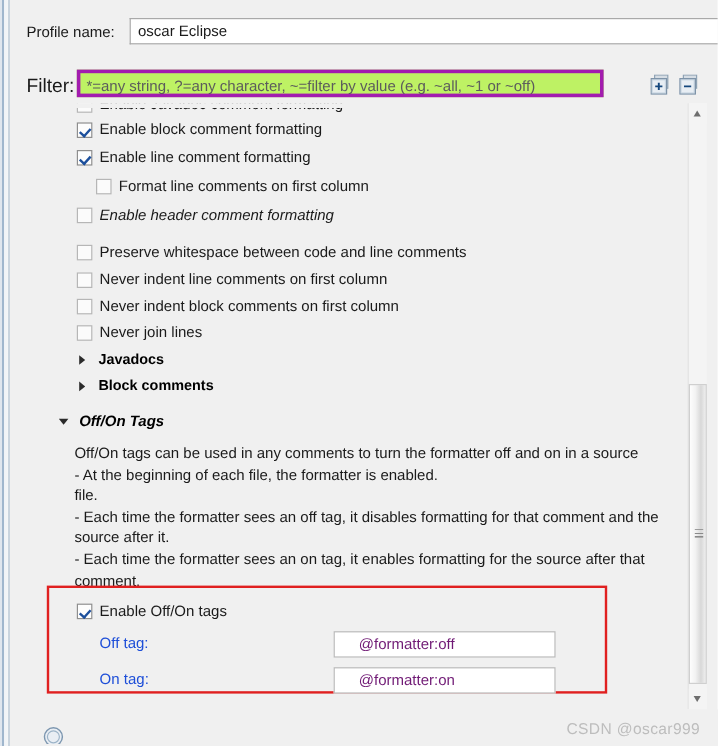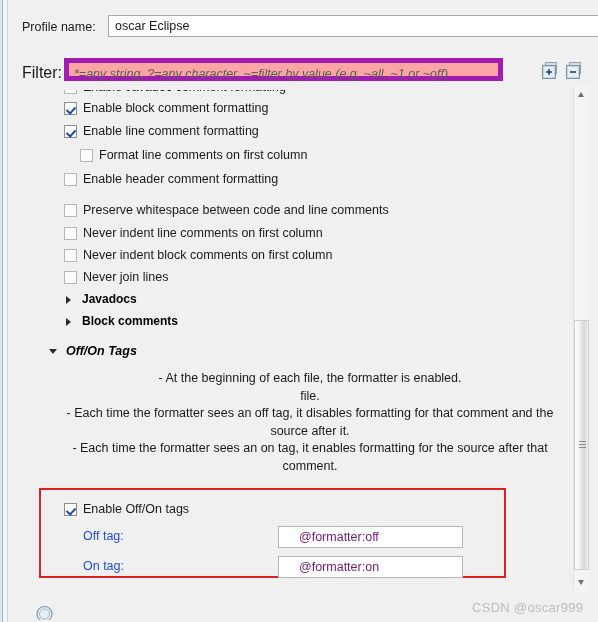--- a/index.html
+++ b/index.html
@@ -29,21 +29,20 @@
     left: 0; top: 0;
     width: 11px;
     height: 622px;
     background: linear-gradient(to right, #dfe6ee 0px, #dfe6ee 2px, #9fb6cd 2px, #9fb6cd 3px, #eef2f6 3px, #f4f6f8 7px, #c9d4de 7px, #c9d4de 8px, #f0f0f0 8px);
   }
   .content {
     position: absolute;
     left: 11px; top: 0;
     width: 587px;
     height: 520px;
-    text-align: center;
   }
 
   
   .profile-row {
     position: absolute;
     left: 0; top: 14px;
     width: 587px;
     height: 26px;
   }
   .profile-label {
@@ -82,24 +81,23 @@
     position: absolute;
     left: 11px; top: 6px;
     font-size: 16px;
     color: #1a1a1a;
   }
   .filter-input {
     position: absolute;
     left: 53px; top: 0px;
     width: 439px;
     height: 23px;
-    background: #fca5a5;
-    border: 5px solid #a21caf;
-    box-sizing: border-box;
-    font-style: italic;
+    background: #bef264;
+    border: 3px solid #a21caf;
+    box-sizing: border-box;
   }
   .filter-input .ph {
     position: absolute;
     left: 5px; top: 4px;
     font-size: 12.5px;
     color: #5c5c5c;
     white-space: nowrap;
   }
   .tool-btn {
     position: absolute;
@@ -375,21 +373,21 @@
           <span class="opt-label" style="left:61px;">Enable line comment formatting</span>
         </div>
 
         <div class="opt-row" style="top:60px;">
           <span class="cb" style="left:58px;"></span>
           <span class="opt-label" style="left:77px;">Format line comments on first column</span>
         </div>
 
         <div class="opt-row" style="top:84px;">
           <span class="cb" style="left:42px;"></span>
-          <span class="opt-label" style="left:61px;">Enable header comment formatting</span>
+          <span class="opt-label" style="left:61px;font-style:italic;">Enable header comment formatting</span>
         </div>
 
         <div class="opt-row" style="top:115px;">
           <span class="cb" style="left:42px;"></span>
           <span class="opt-label" style="left:61px;">Preserve whitespace between code and line comments</span>
         </div>
 
         <div class="opt-row" style="top:138px;">
           <span class="cb" style="left:42px;"></span>
           <span class="opt-label" style="left:61px;">Never indent line comments on first column</span>
@@ -414,20 +412,21 @@
           <span class="tri right" style="left:44px;"></span>
           <span class="node-label" style="left:60px;">Block comments</span>
         </div>
 
         <div class="opt-row" style="top:256px;">
           <span class="tri down" style="left:27px;"></span>
           <span class="section-label" style="left:44px;">Off/On Tags</span>
         </div>
 
         <div class="desc" style="top:284px;">
+          <span class="ln">Off/On tags can be used in any comments to turn the formatter off and on in a source</span>
           <span class="ln">- At the beginning of each file, the formatter is enabled.</span>
           <span class="ln">file.</span>
           <span class="ln">- Each time the formatter sees an off tag, it disables formatting for that comment and the</span>
           <span class="ln">source after it.</span>
           <span class="ln">- Each time the formatter sees an on tag, it enables formatting for the source after that</span>
           <span class="ln">comment.</span>
         </div>
 
         <div class="redbox"></div>
 

